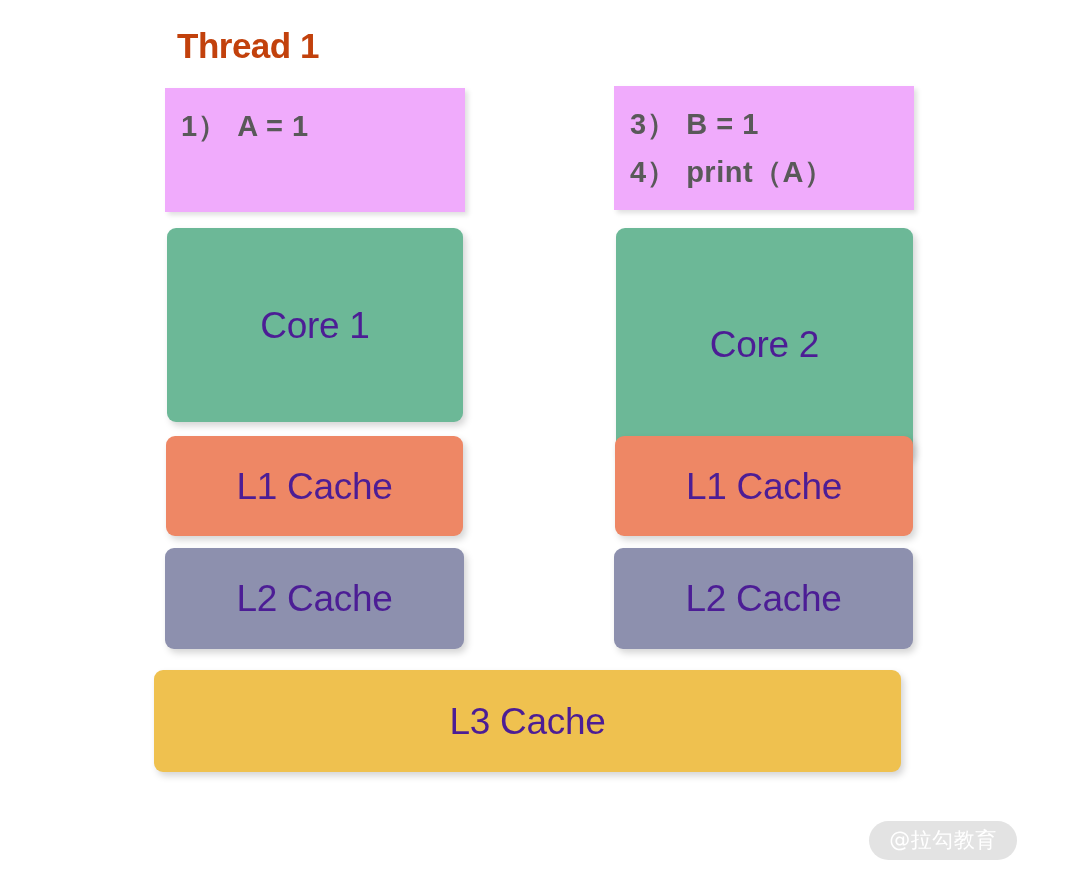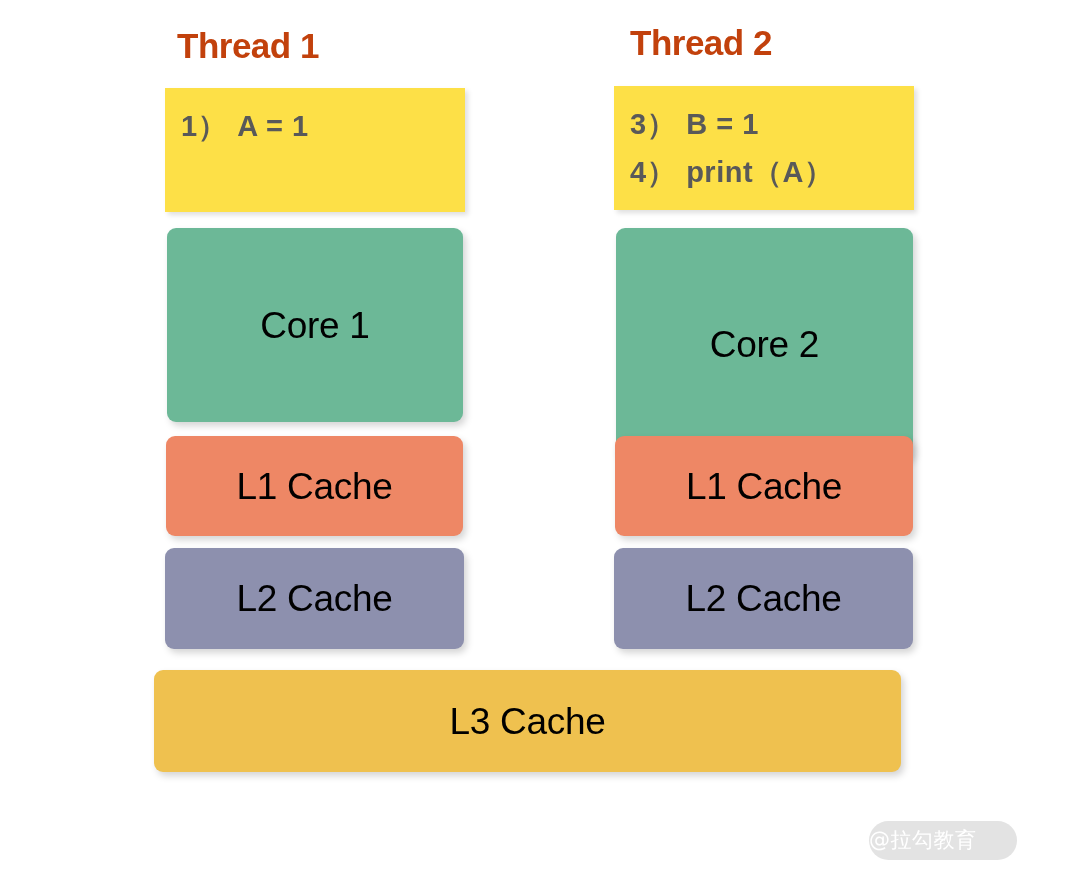--- a/index.html
+++ b/index.html
@@ -29,21 +29,21 @@
     letter-spacing: -0.5px;
     white-space: nowrap;
     line-height: 1;
   }
   #title-1 { left: 177px; top: 28px; }
   #title-2 { left: 630px; top: 25px; }
 
   
   .code-box {
     position: absolute;
-    background: #fde047;
+    background: #f0abfc;
     box-shadow: 3px 3px 5px rgba(0,0,0,0.13);
     box-sizing: border-box;
     padding: 14px 0 20px 16px;
   }
   #code-box-1 { left: 165px; top: 88px; width: 300px; height: 124px; }
   #code-box-2 { left: 614px; top: 86px; width: 300px; height: 124px; }
 
   .code-line {
     font-size: 29px;
     font-weight: bold;
@@ -55,21 +55,21 @@
   .code-line .num { margin-right: 10px; }
 
   
   .hw-block {
     position: absolute;
     border-radius: 9px;
     box-shadow: 3px 4px 7px rgba(0,0,0,0.17);
     display: flex;
     align-items: center;
     justify-content: center;
-    color: #000000;
+    color: #4c1d95;
     box-sizing: border-box;
   }
   .hw-label {
     font-size: 37px;
     font-weight: normal;
     letter-spacing: -0.3px;
     line-height: 1;
     white-space: nowrap;
   }
 
@@ -85,21 +85,21 @@
   #watermark {
     position: absolute;
     left: 869px;
     top: 821px;
     width: 148px;
     height: 39px;
     border-radius: 20px;
     background: #e3e3e3;
     display: flex;
     align-items: center;
-    justify-content: flex-start;
+    justify-content: center;
   }
   #watermark-text {
     color: #ffffff;
     font-size: 21px;
     letter-spacing: 0.5px;
     font-family: "DejaVu Sans", "Liberation Sans", sans-serif;
     line-height: 1;
     white-space: nowrap;
   }
 </style>
@@ -121,21 +121,20 @@
   </div>
 
   <div id="l1-1" class="hw-block" style="background:#ee8765;">
     <span class="hw-label">L1 Cache</span>
   </div>
 
   <div id="l2-1" class="hw-block" style="background:#8d90ae;">
     <span class="hw-label">L2 Cache</span>
   </div>
 
-  <div id="title-2" class="thread-title">Thread 2</div>
 
   <div id="code-box-2" class="code-box">
     <div class="code-line">
       <span class="num">3）</span><span class="stmt">B = 1</span>
     </div>
     <div class="code-line">
       <span class="num">4）</span><span class="stmt">print（A）</span>
     </div>
   </div>
 

